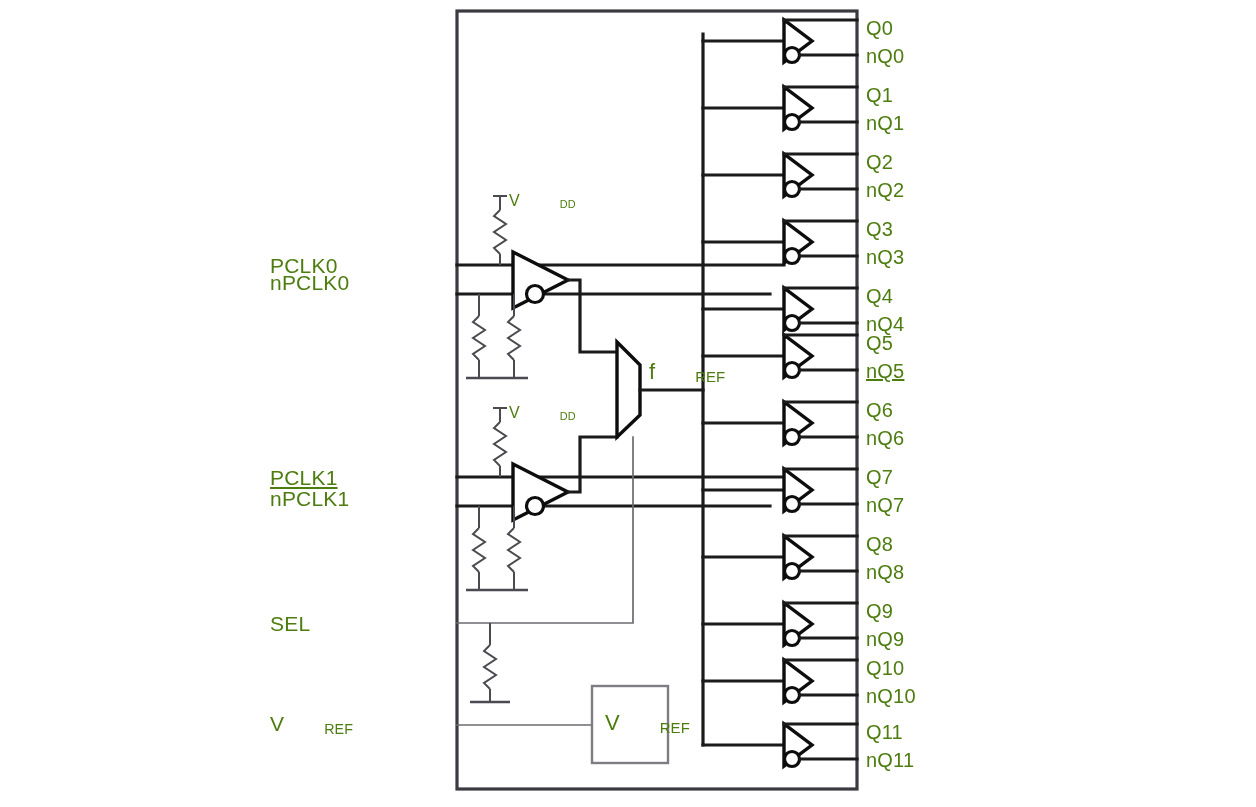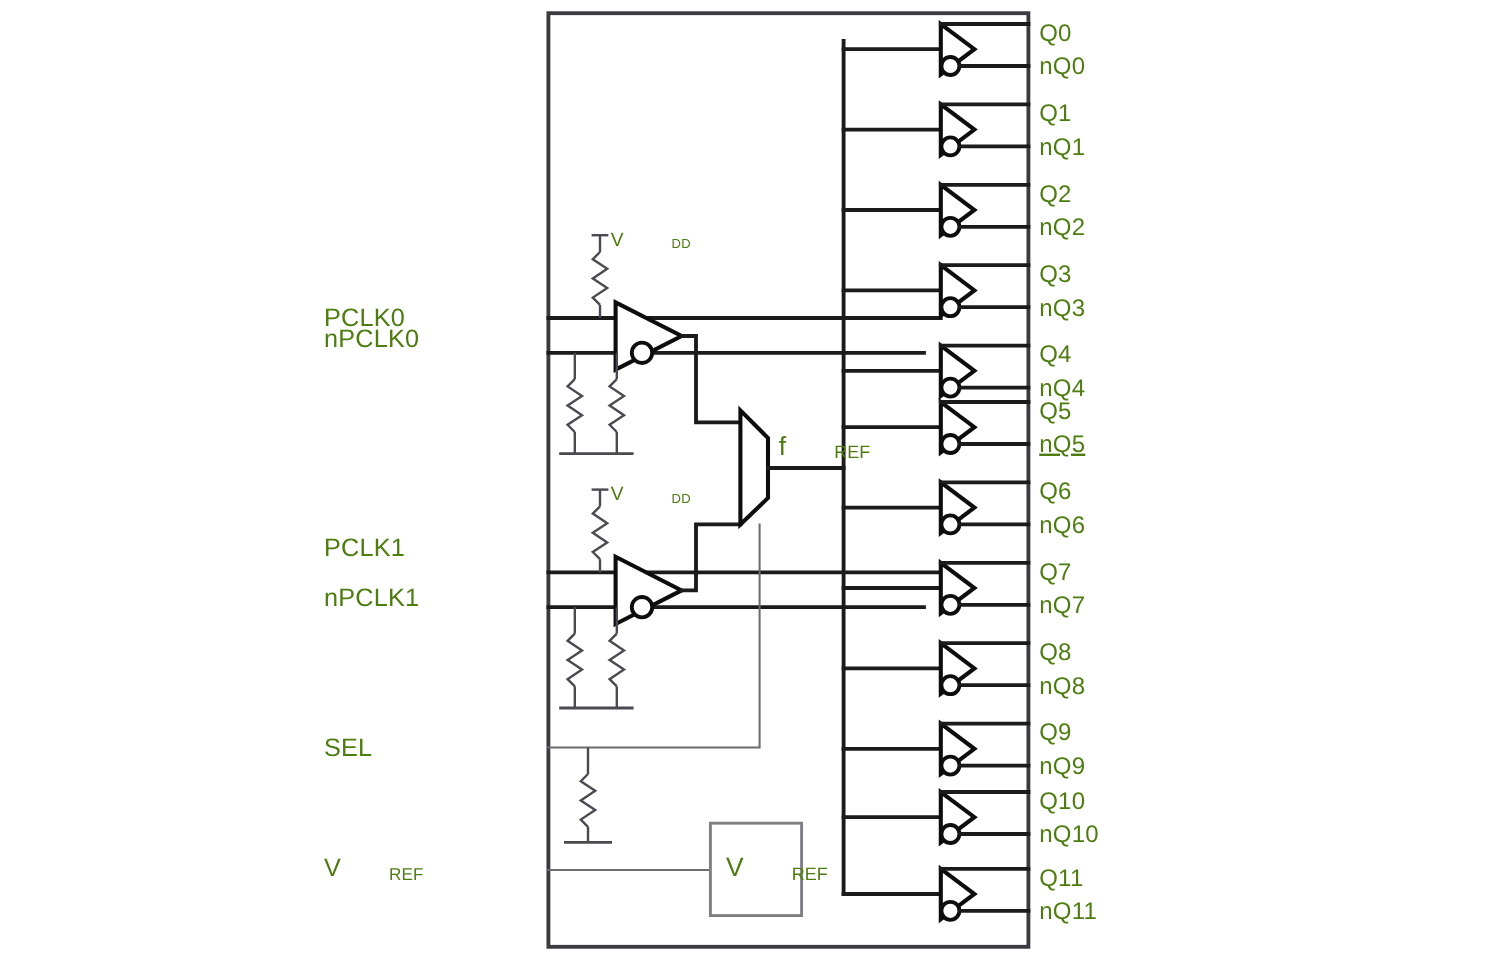--- a/index.html
+++ b/index.html
@@ -240,21 +240,21 @@
     <line class="wire" x1="703" y1="745" x2="784" y2="745"></line>
     <polygon class="shape" points="784,724 784,766 812,745"></polygon>
     <circle class="bubble" cx="792" cy="759" r="7.5"></circle>
     <polyline class="wire" points="784,724 857,724"></polyline>
     <polyline class="wire" points="800,759 857,759"></polyline>
 
   </svg>
 
   <div class="lbl lbl-pin rt" style="left:270px; top:255px; width:176px;">PCLK0</div>
   <div class="lbl lbl-pin rt" style="left:270px; top:272px; width:176px;">nPCLK0</div>
-  <div class="lbl lbl-pin rt" style="left:270px; top:446px; width:176px;">PCLK1</div>
+  <div class="lbl lbl-pin rt" style="left:270px; top:467px; width:176px;text-decoration:underline;">PCLK1</div>
   <div class="lbl lbl-pin rt" style="left:270px; top:488px; width:176px;">nPCLK1</div>
   <div class="lbl lbl-pin rt" style="left:270px; top:613px; width:176px;">SEL</div>
 
   <div class="lbl lbl-pin rt" style="left:270px; top:713px; width:176px;"><span>V</span><span class="sub">REF</span></div>
 
   <div class="lbl lbl-vdd" style="left:509px; top:193px;"><span>V</span><span class="sub">DD</span></div>
   <div class="lbl lbl-vdd" style="left:509px; top:405px;"><span>V</span><span class="sub">DD</span></div>
 
   <div class="lbl lbl-fref" style="left:649px; top:361px;"><span>f</span><span class="sub">REF</span></div>
 

